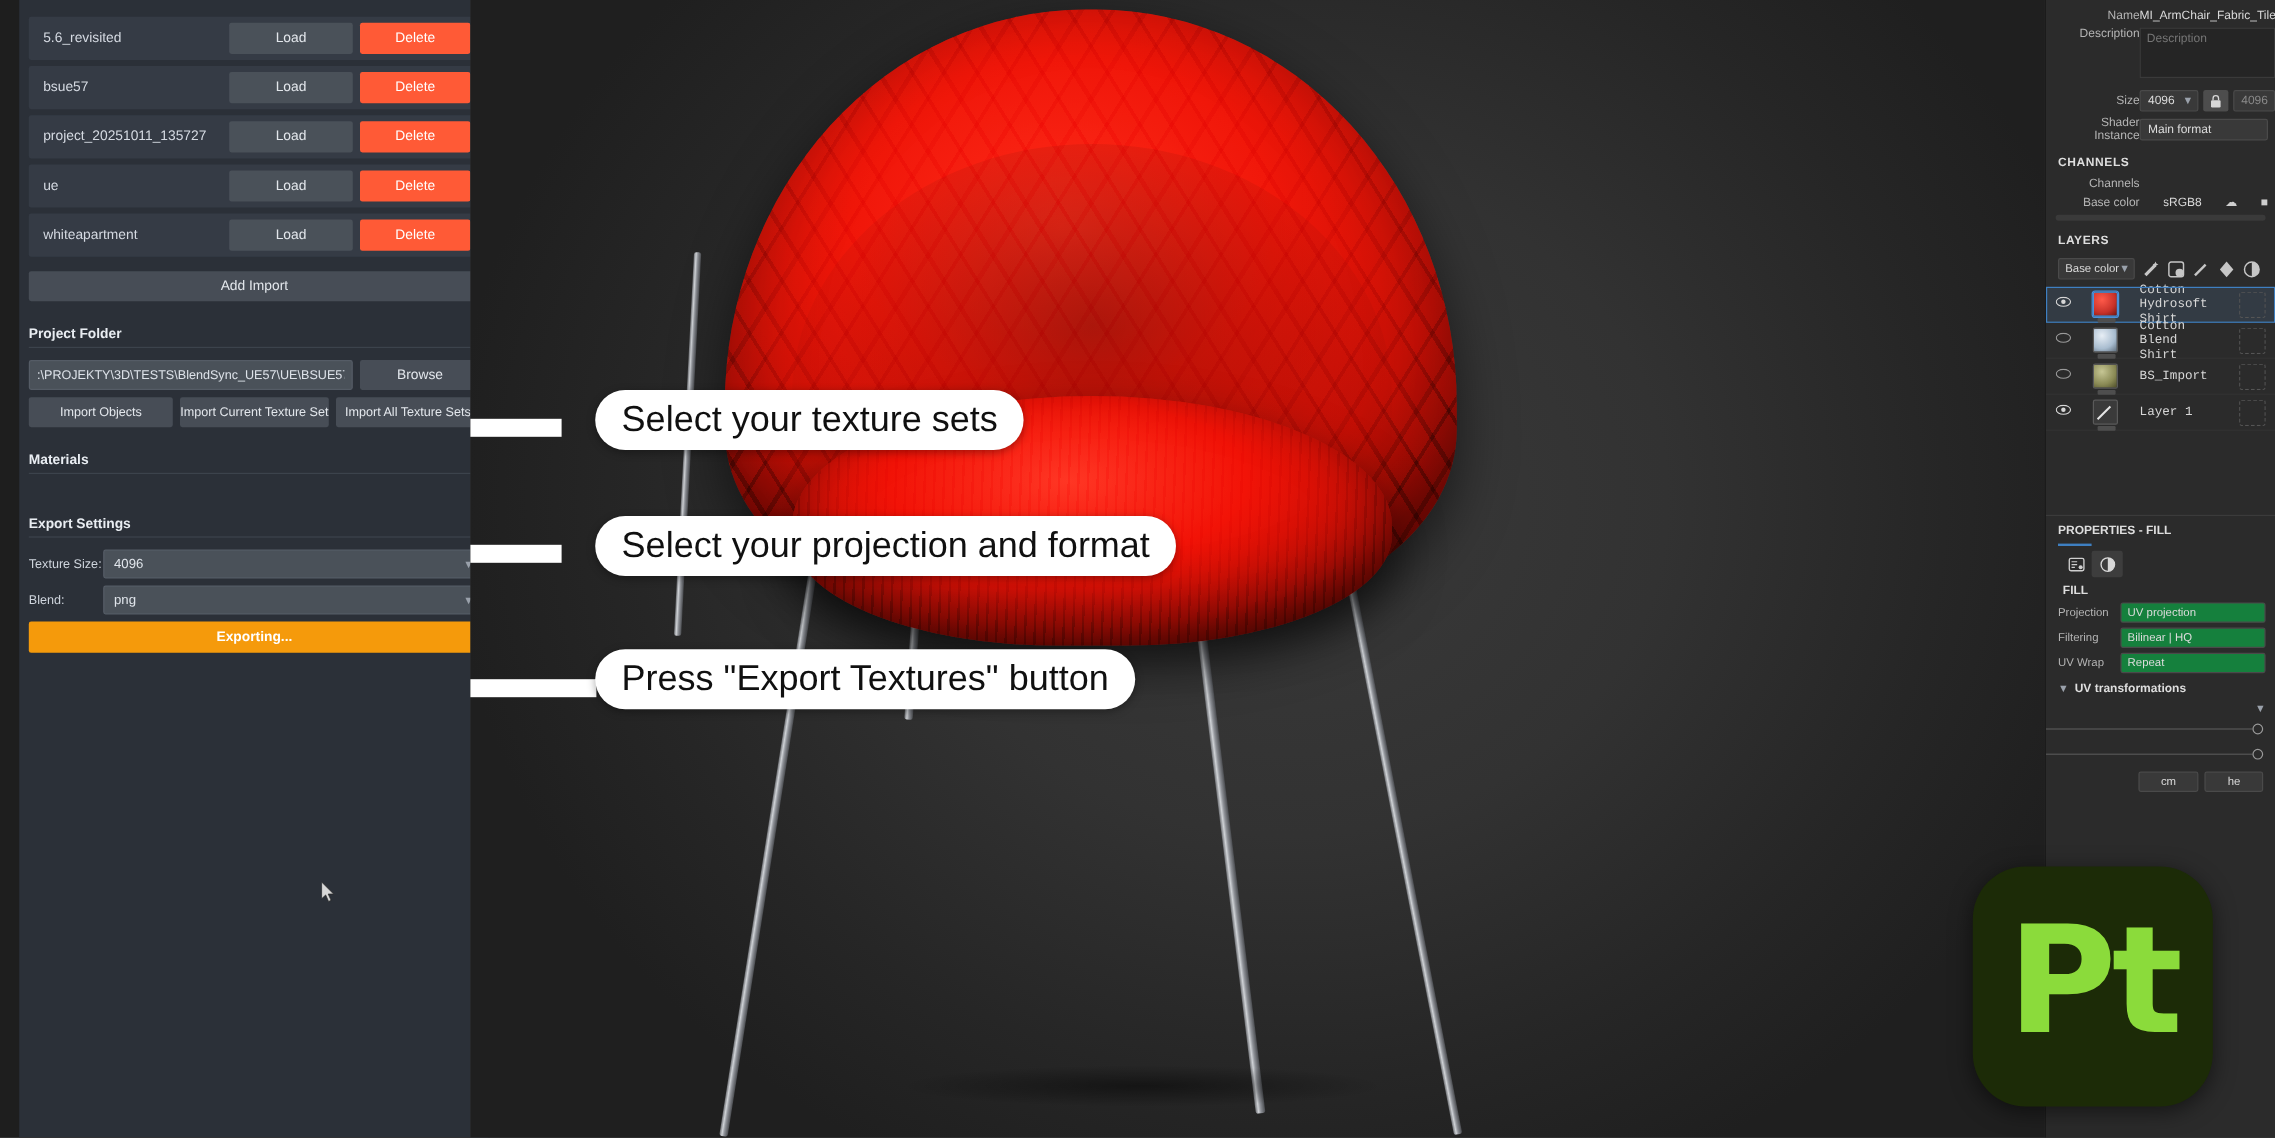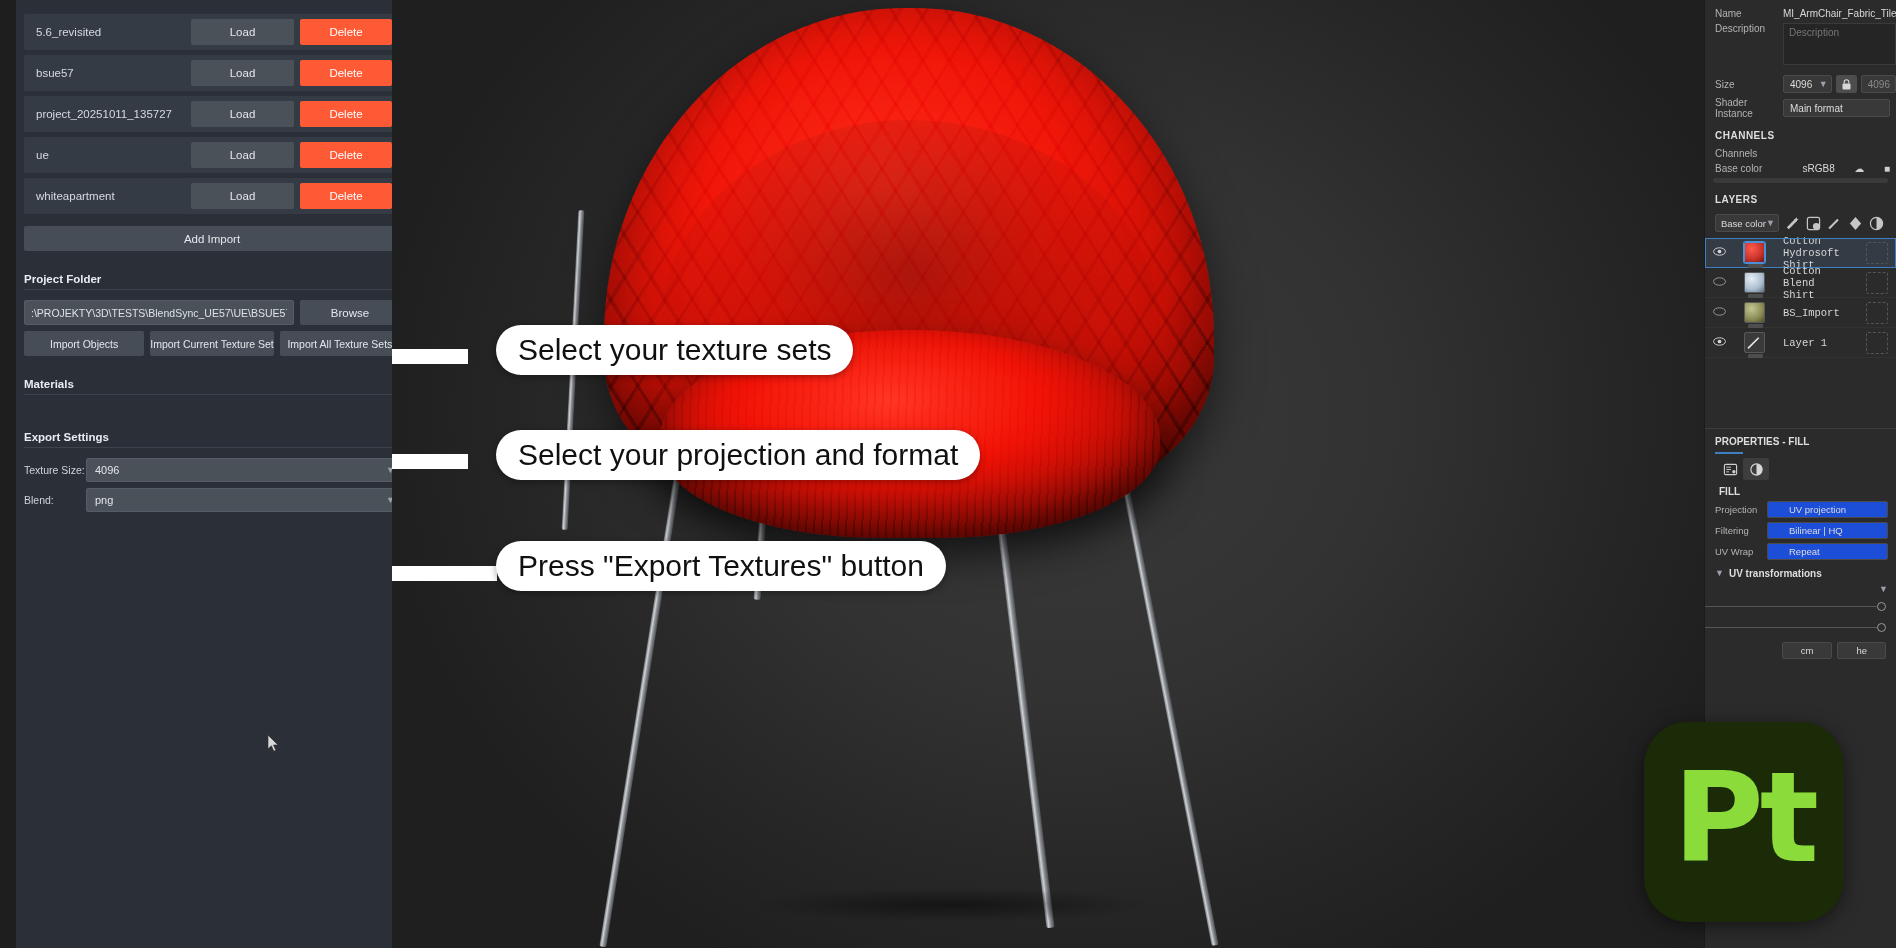--- a/index.html
+++ b/index.html
@@ -221,21 +221,21 @@
   #right-panel {
     position: absolute; left: 1704px; top: 0;
     width: 192px; height: 948px;
     background: #2b2b2b;
     border-left: 1px solid #1b1b1b;
     color: #c8c8c8;
     font-size: 10px;
     overflow: hidden;
   }
   .rp-row { display: flex; align-items: center; padding: 2px 0 2px 10px; }
-  .rp-label { width: 68px; color: #b4b4b4; font-size: 10px; flex: none; }
+  .rp-label { width: 68px; color: #b4b4b4; font-size: 10px; flex: none; text-align: right; }
   .rp-value { color: #d9d9d9; font-size: 10px; white-space: nowrap; overflow: hidden; }
   .rp-desc {
     width: 150px; height: 42px;
     background: #252525; border: 1px solid #3a3a3a;
     color: #6d6d6d; font-size: 10px; padding: 3px 5px;
     font-family: inherit; resize: none; outline: none;
   }
   .rp-input {
     background: #393939; border: 1px solid #4a4a4a; border-radius: 2px;
     height: 18px; color: #dcdcdc; font-size: 10px;
@@ -301,23 +301,23 @@
   .prop-tab {
     width: 26px; height: 22px;
     display: flex; align-items: center; justify-content: center;
     border-radius: 2px;
   }
   .prop-tab.active { background: #3d3d3d; }
   .prop-row { display: flex; align-items: center; padding: 2px 8px 2px 10px; }
   .prop-label { width: 52px; color: #b4b4b4; font-size: 9.5px; flex: none; }
   .prop-field {
     flex: 1 1 auto; height: 17px;
-    background: #1d4ed8; border: 1px solid #4a4a4a; border-radius: 2px;
+    background: #15803d; border: 1px solid #4a4a4a; border-radius: 2px;
     color: #dcdcdc; font-size: 9.5px;
-    display: flex; align-items: center; padding-left: 21px; text-align: center;
+    display: flex; align-items: center; padding-left: 5px; text-align: center;
   }
   .collapse-row {
     display: flex; align-items: center; gap: 5px;
     padding: 6px 0 4px 10px;
     color: #dedede; font-size: 10px; font-weight: bold;
   }
   .slider-row { display: flex; align-items: center; padding: 6px 10px 6px 0; }
   .slider-track { flex: 1 1 auto; height: 1px; background: #565656; }
   .slider-knob {
     width: 9px; height: 9px; border-radius: 50%;
@@ -418,20 +418,21 @@
       </div>
 
       <div class="field-row">
         <span class="field-label">Blend:</span>
         <div class="select-box">
           <span>png</span>
           <span class="caret">▼</span>
         </div>
       </div>
 
+      <button class="btn-export">Exporting...</button>
 
       <svg class="cursor-arrow" style="left:252px; top:735px;" viewBox="0 0 12 18">
         <path d="M0 0 L0 14 L3.4 10.8 L5.8 16.2 L7.9 15.3 L5.5 10 L10 10 Z" fill="#d8d8d8" stroke="#2a2a2a" stroke-width=".6"></path>
       </svg>
 
     </div>
   </div>
 
   <div id="viewport">
     <div id="vp-bg"></div>

